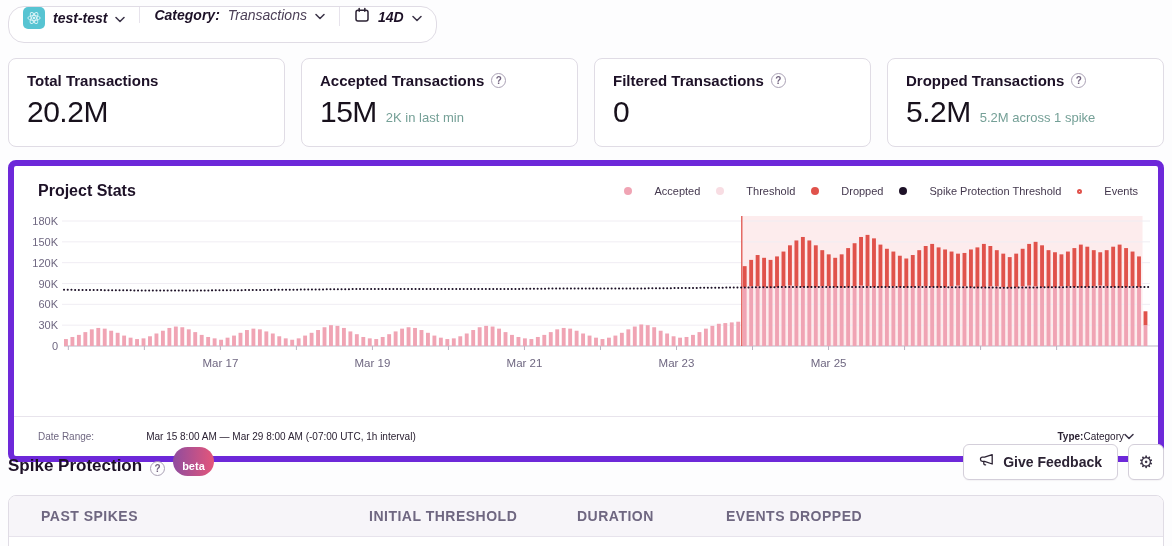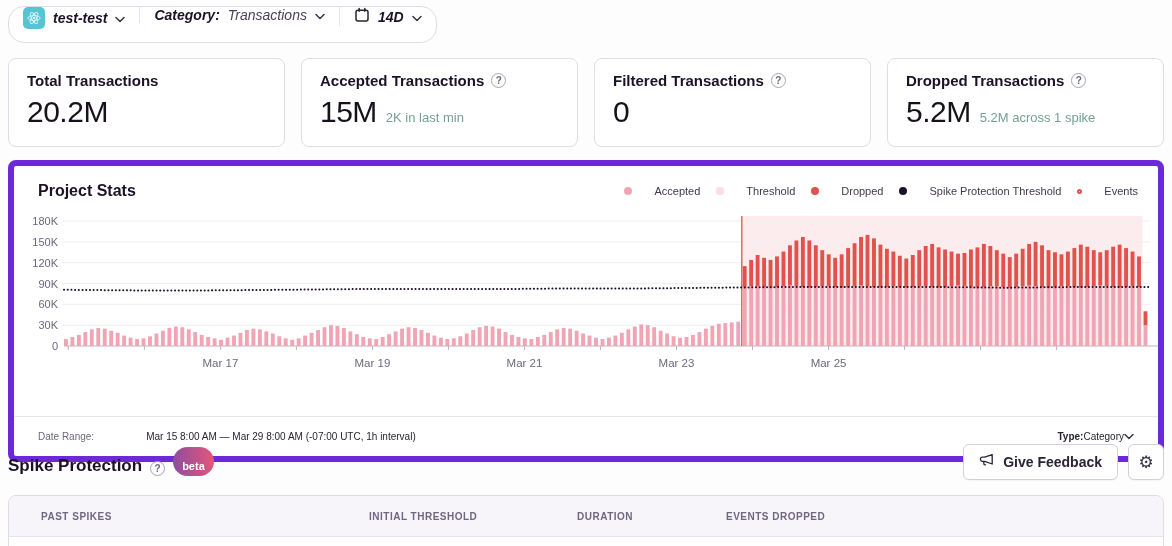--- a/index.html
+++ b/index.html
@@ -56,21 +56,21 @@
     display:flex; align-items:center; gap:8px; padding:0 15px; font-size:14px; font-weight:600;
     color:#2b2233; cursor:pointer; box-shadow:0 1px 1px rgba(40,30,60,.04); }
   .btn-icon { width:36px; padding:0; justify-content:center; font-size:17px; color:#3a3246;
     font-family:"DejaVu Sans", sans-serif; }
 
   
   .table-card { position:absolute; left:8px; right:8px; top:495px; height:80px; background:#fff;
     border:1px solid #e0dce5; border-radius:8px 8px 0 0; overflow:hidden; }
   .thead { height:41px; background:#f7f5f9; border-bottom:1px solid #e7e3ec;
     display:grid; grid-template-columns:328px 208px 149px 1fr; align-items:center; padding-left:32px; }
-  .th { font-size:10px; font-weight:700; letter-spacing:0.5px; color:#6f6781; text-transform:uppercase; }
+  .th { font-size:14px; font-weight:700; letter-spacing:0.5px; color:#6f6781; text-transform:uppercase; }
 </style>
 </head>
 <body>
 
 <div class="page">
 
   <div class="toolbar">
     <div class="tb-item">
       <span class="proj-icon">
         <svg width="16" height="16" viewBox="0 0 22 22">

